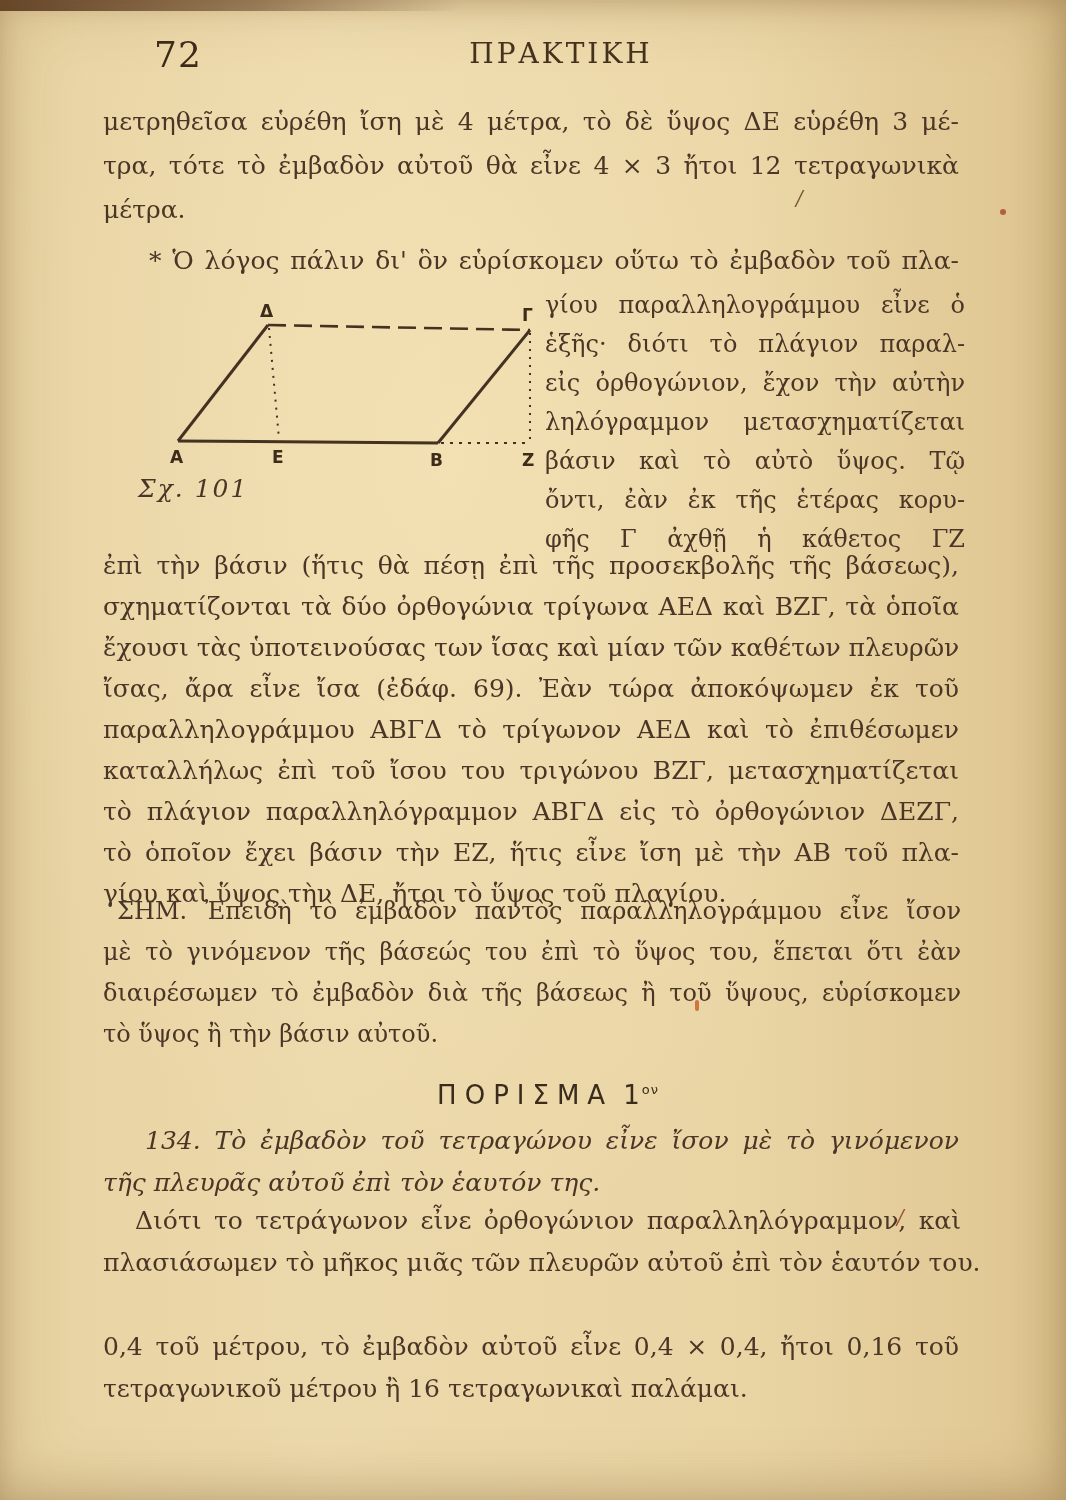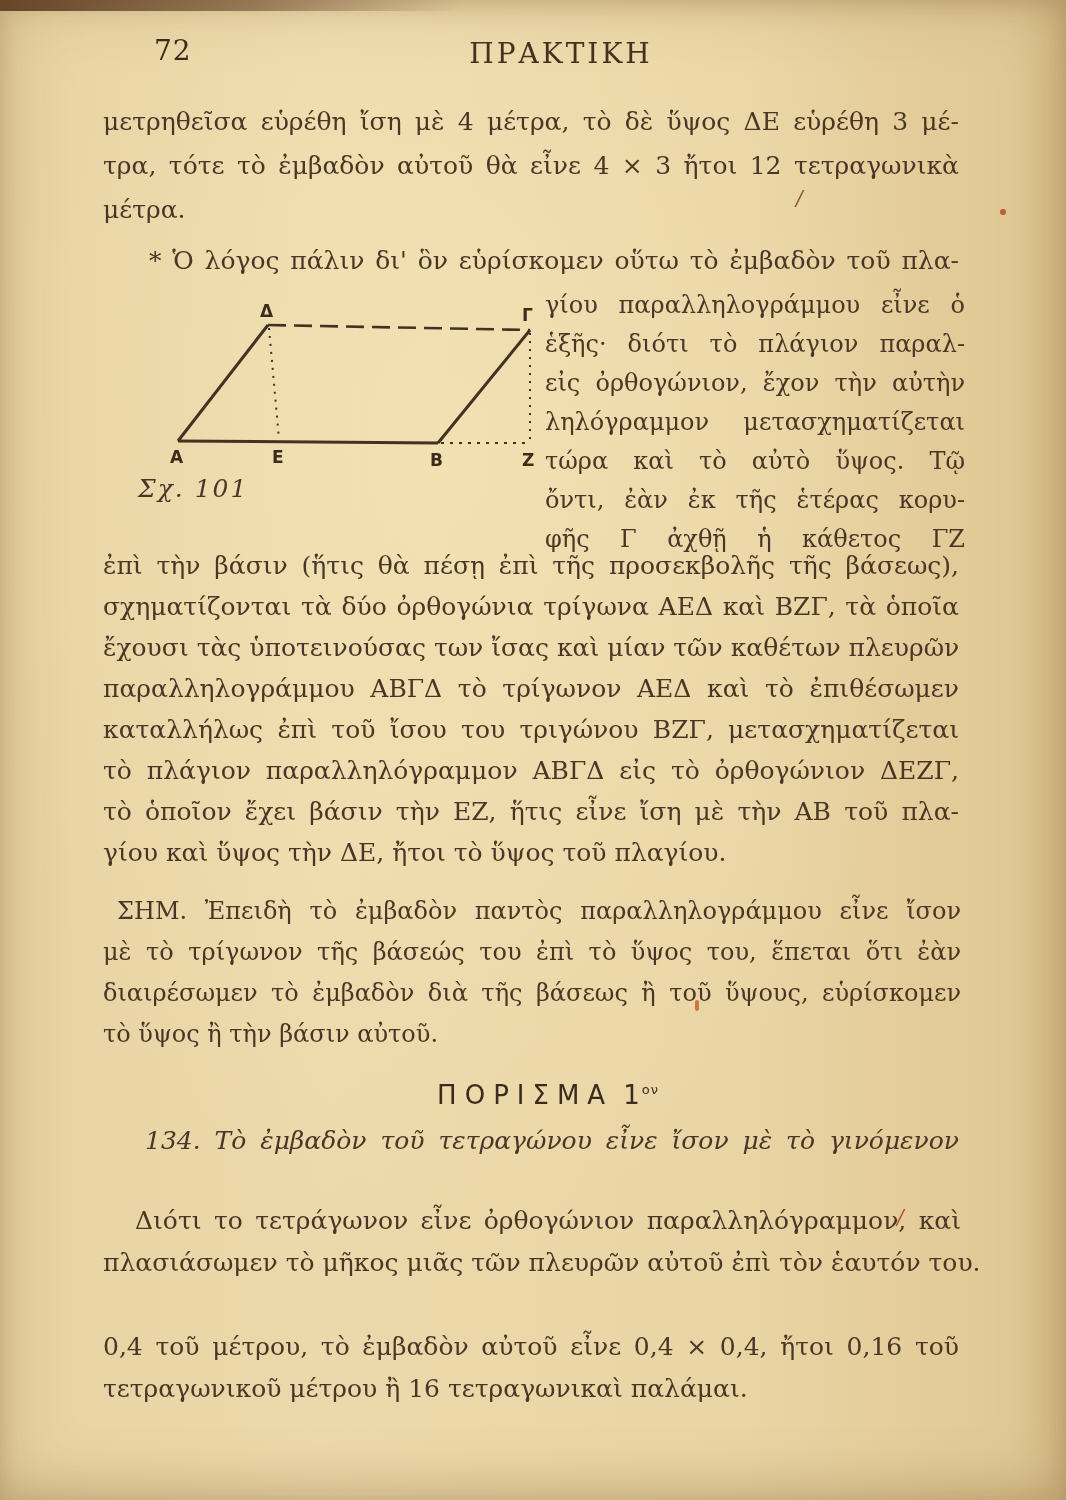--- a/index.html
+++ b/index.html
@@ -18,21 +18,21 @@
     content:"";position:absolute;inset:0;pointer-events:none;
     box-shadow: inset 0 0 70px rgba(125,88,42,.22), inset -10px -10px 40px rgba(110,75,35,.18), inset 0 6px 18px rgba(120,80,40,.15);
   }
   .top-edge{
     position:absolute;left:0;top:0;width:462px;height:11px;
     background:linear-gradient(to right, rgba(88,56,34,.92), rgba(96,62,38,.55) 55%, rgba(96,62,38,0) 100%);
     border-radius:0 0 8px 0;
   }
   .pnum{
     position:absolute;left:154px;top:34px;
-    font-size:28px;color:#3d2c1a;letter-spacing:1px;
+    font-size:36px;color:#3d2c1a;letter-spacing:1px;
   }
   .rhead{
     position:absolute;left:0;top:37px;width:1066px;text-align:center;
     transform:translateX(28px);
     font-size:28px;letter-spacing:3px;color:#44321f;
   }
   .block{position:absolute;font-size:25px;line-height:41px;}
   .tline{text-align:justify;text-align-last:justify;text-justify:inter-word;white-space:nowrap;}
   .tline.last{text-align-last:left;}
   #para1{left:103px;top:100px;width:856px;line-height:44px;}
@@ -103,47 +103,49 @@
       </g>
     </svg>
     <div class="figcaption">Σχ. 101</div>
   </div>
 
   <div class="block" id="colright">
       <div class="tline">γίου παραλληλογράμμου εἶνε ὁ</div>
       <div class="tline">ἑξῆς· διότι τὸ πλάγιον παραλ-</div>
       <div class="tline">εἰς ὀρθογώνιον, ἔχον τὴν αὐτὴν</div>
       <div class="tline">ληλόγραμμον μετασχηματίζεται</div>
-      <div class="tline">τώρα καὶ τὸ αὐτὸ ὕψος. Τῷ</div>
+      <div class="tline">βάσιν καὶ τὸ αὐτὸ ὕψος. Τῷ</div>
       <div class="tline">ὄντι, ἐὰν ἐκ τῆς ἑτέρας κορυ-</div>
       <div class="tline">φῆς Γ ἀχθῇ ἡ κάθετος ΓΖ</div>
     </div>
   <div class="block" id="bodymain">
       <div class="tline">ἐπὶ τὴν βάσιν (ἥτις θὰ πέσῃ ἐπὶ τῆς προσεκβολῆς τῆς βάσεως),</div>
       <div class="tline">σχηματίζονται τὰ δύο ὀρθογώνια τρίγωνα ΑΕΔ καὶ ΒΖΓ, τὰ ὁποῖα</div>
       <div class="tline">ἔχουσι τὰς ὑποτεινούσας των ἴσας καὶ μίαν τῶν καθέτων πλευρῶν</div>
+      <div class="tline">ἴσας, ἄρα εἶνε ἴσα (ἐδάφ. 69). Ἐὰν τώρα ἀποκόψωμεν ἐκ τοῦ</div>
       <div class="tline">παραλληλογράμμου ΑΒΓΔ τὸ τρίγωνον ΑΕΔ καὶ τὸ ἐπιθέσωμεν</div>
       <div class="tline">καταλλήλως ἐπὶ τοῦ ἴσου του τριγώνου ΒΖΓ, μετασχηματίζεται</div>
       <div class="tline">τὸ πλάγιον παραλληλόγραμμον ΑΒΓΔ εἰς τὸ ὀρθογώνιον ΔΕΖΓ,</div>
       <div class="tline">τὸ ὁποῖον ἔχει βάσιν τὴν ΕΖ, ἥτις εἶνε ἴση μὲ τὴν ΑΒ τοῦ πλα-</div>
       <div class="tline last">γίου καὶ ὕψος τὴν ΔΕ, ἤτοι τὸ ὕψος τοῦ πλαγίου.</div>
     </div>
   <div class="block" id="notepara">
       <div class="tline" style="text-indent: 14px;">ΣΗΜ. Ἐπειδὴ τὸ ἐμβαδὸν παντὸς παραλληλογράμμου εἶνε ἴσον</div>
-      <div class="tline">μὲ τὸ τρίγωνον τῆς βάσεώς του ἐπὶ τὸ ὕψος του, ἕπεται ὅτι ἐὰν</div>
+      <div class="tline">μὲ τὸ γινόμενον τῆς βάσεώς του ἐπὶ τὸ ὕψος του, ἕπεται ὅτι ἐὰν</div>
       <div class="tline">διαιρέσωμεν τὸ ἐμβαδὸν διὰ τῆς βάσεως ἢ τοῦ ὕψους, εὑρίσκομεν</div>
       <div class="tline last">τὸ ὕψος ἢ τὴν βάσιν αὐτοῦ.</div>
     </div>
 
   <div class="heading">
     <span>ΠΟΡΙΣΜΑ</span><span class="hnum">1</span><sup>ον</sup>
   </div>
 
   <div class="block" id="item134">
       <div class="tline" style="text-indent: 42px;">134. Τὸ ἐμβαδὸν τοῦ τετραγώνου εἶνε ἴσον μὲ τὸ γινόμενον</div>
+      <div class="tline last">τῆς πλευρᾶς αὐτοῦ ἐπὶ τὸν ἑαυτόν της.</div>
     </div>
   <div class="block" id="para3">
       <div class="tline" style="text-indent: 32px;">Διότι το τετράγωνον εἶνε ὀρθογώνιον παραλληλόγραμμον, καὶ</div>
       <div class="tline">πλασιάσωμεν τὸ μῆκος μιᾶς τῶν πλευρῶν αὐτοῦ ἐπὶ τὸν ἑαυτόν του.</div>
     </div>
   <div class="block" id="para4">
       <div class="tline">0,4 τοῦ μέτρου, τὸ ἐμβαδὸν αὐτοῦ εἶνε 0,4 × 0,4, ἤτοι 0,16 τοῦ</div>
       <div class="tline last">τετραγωνικοῦ μέτρου ἢ 16 τετραγωνικαὶ παλάμαι.</div>
     </div>
 

